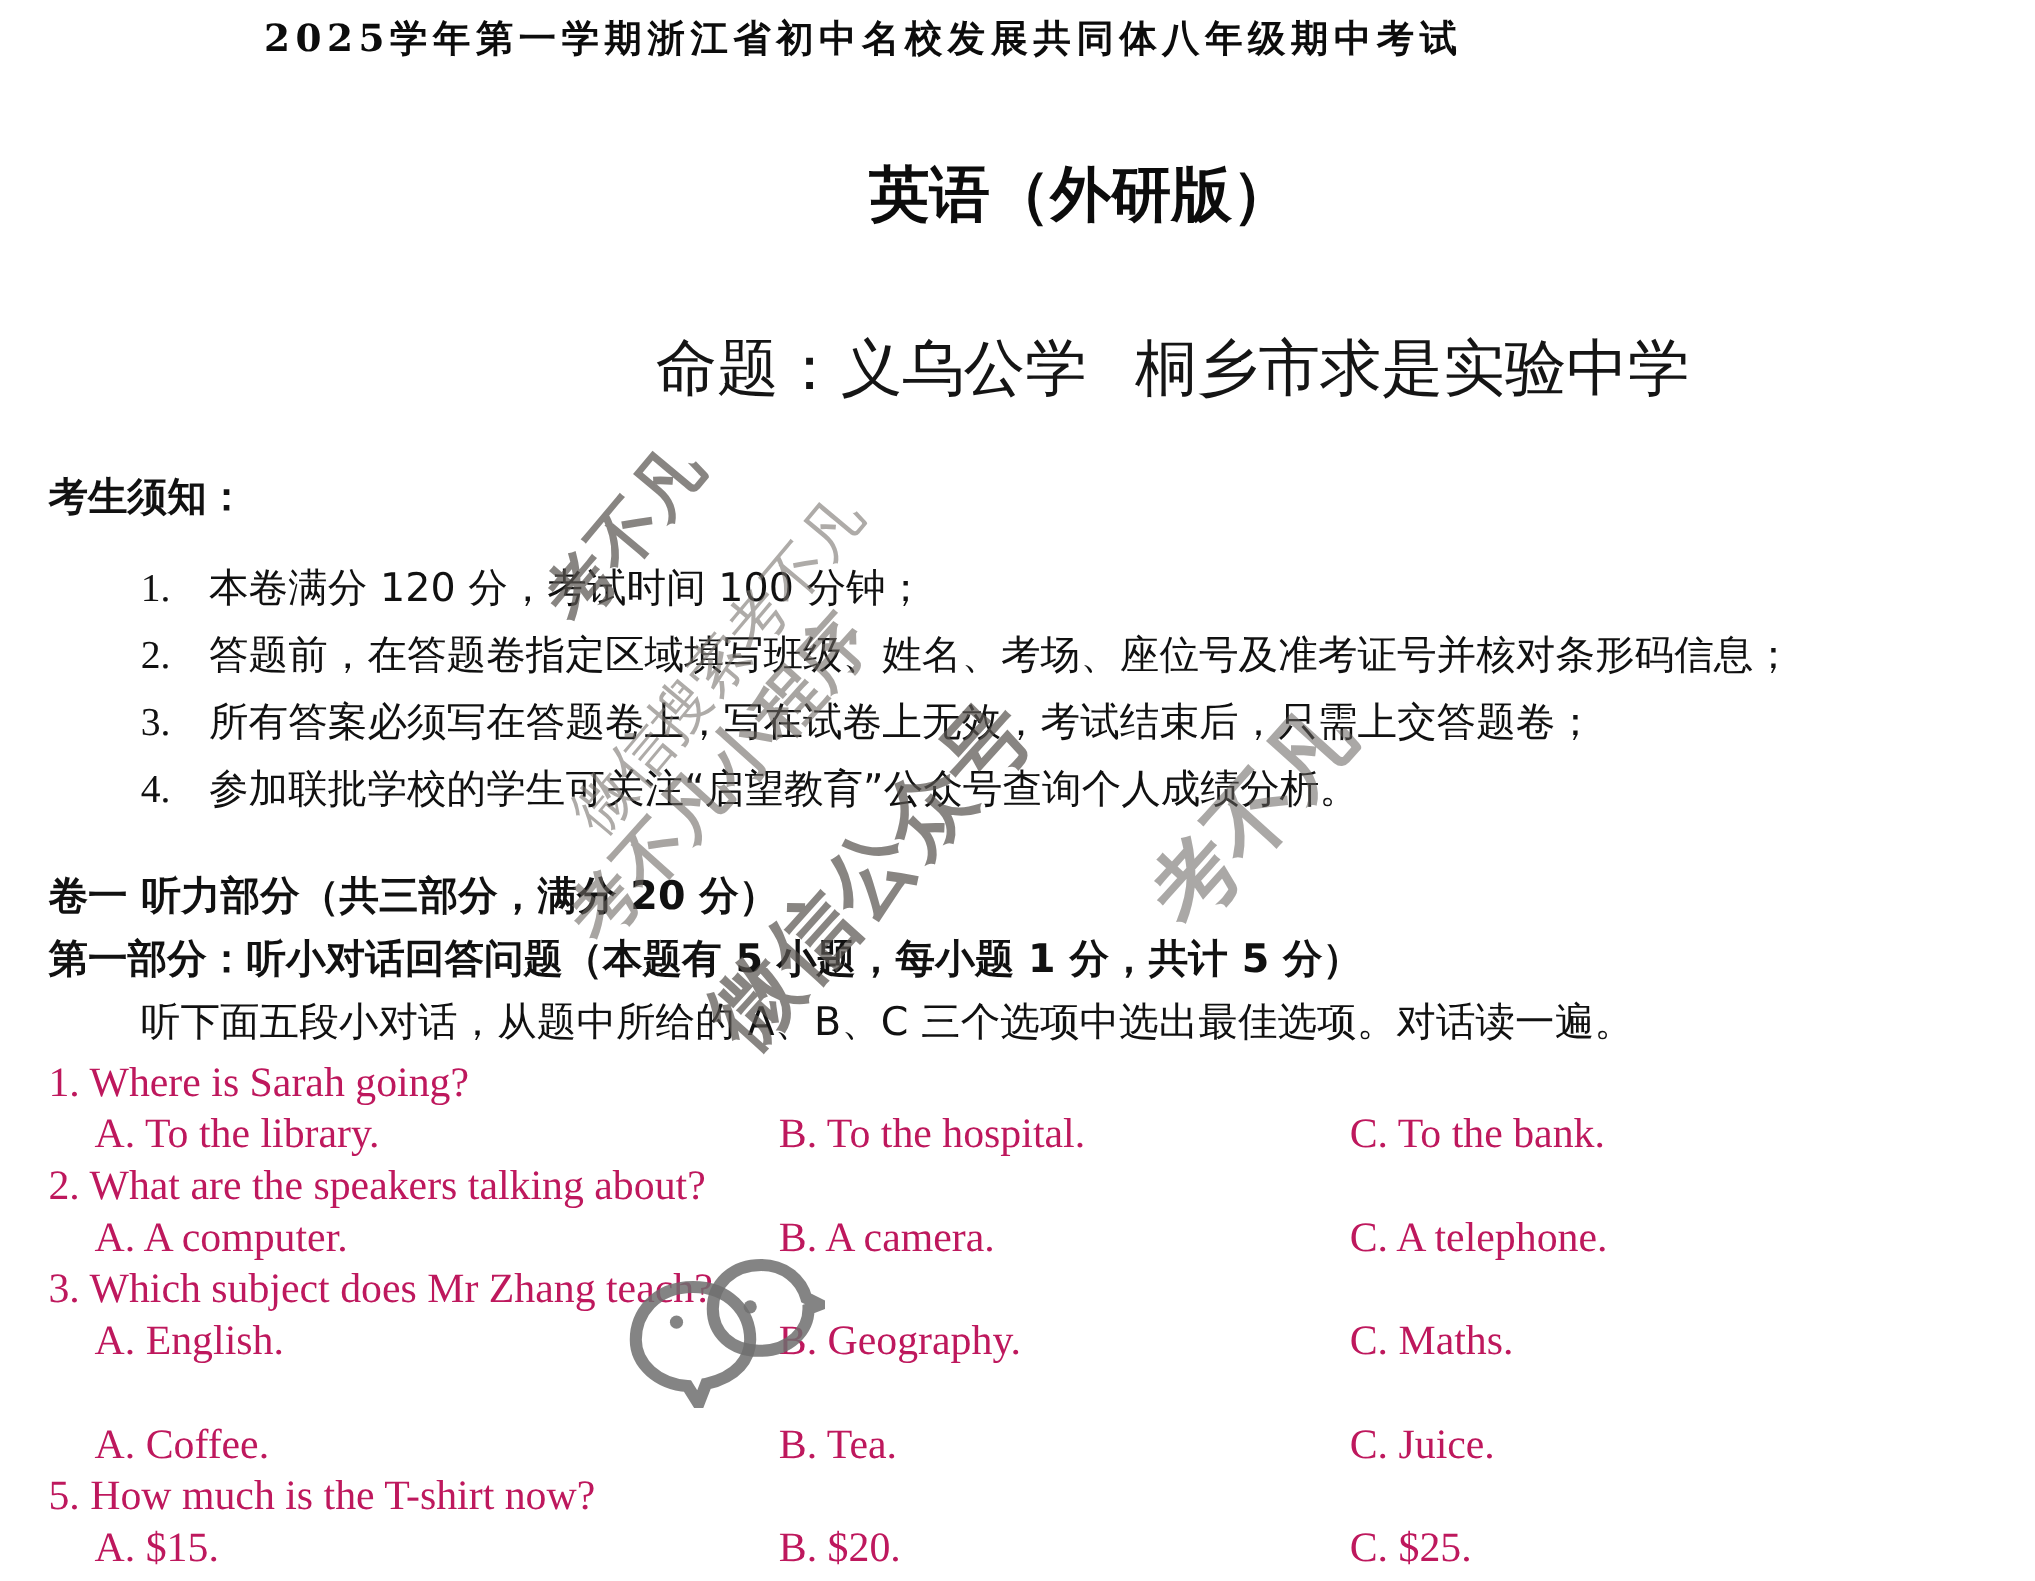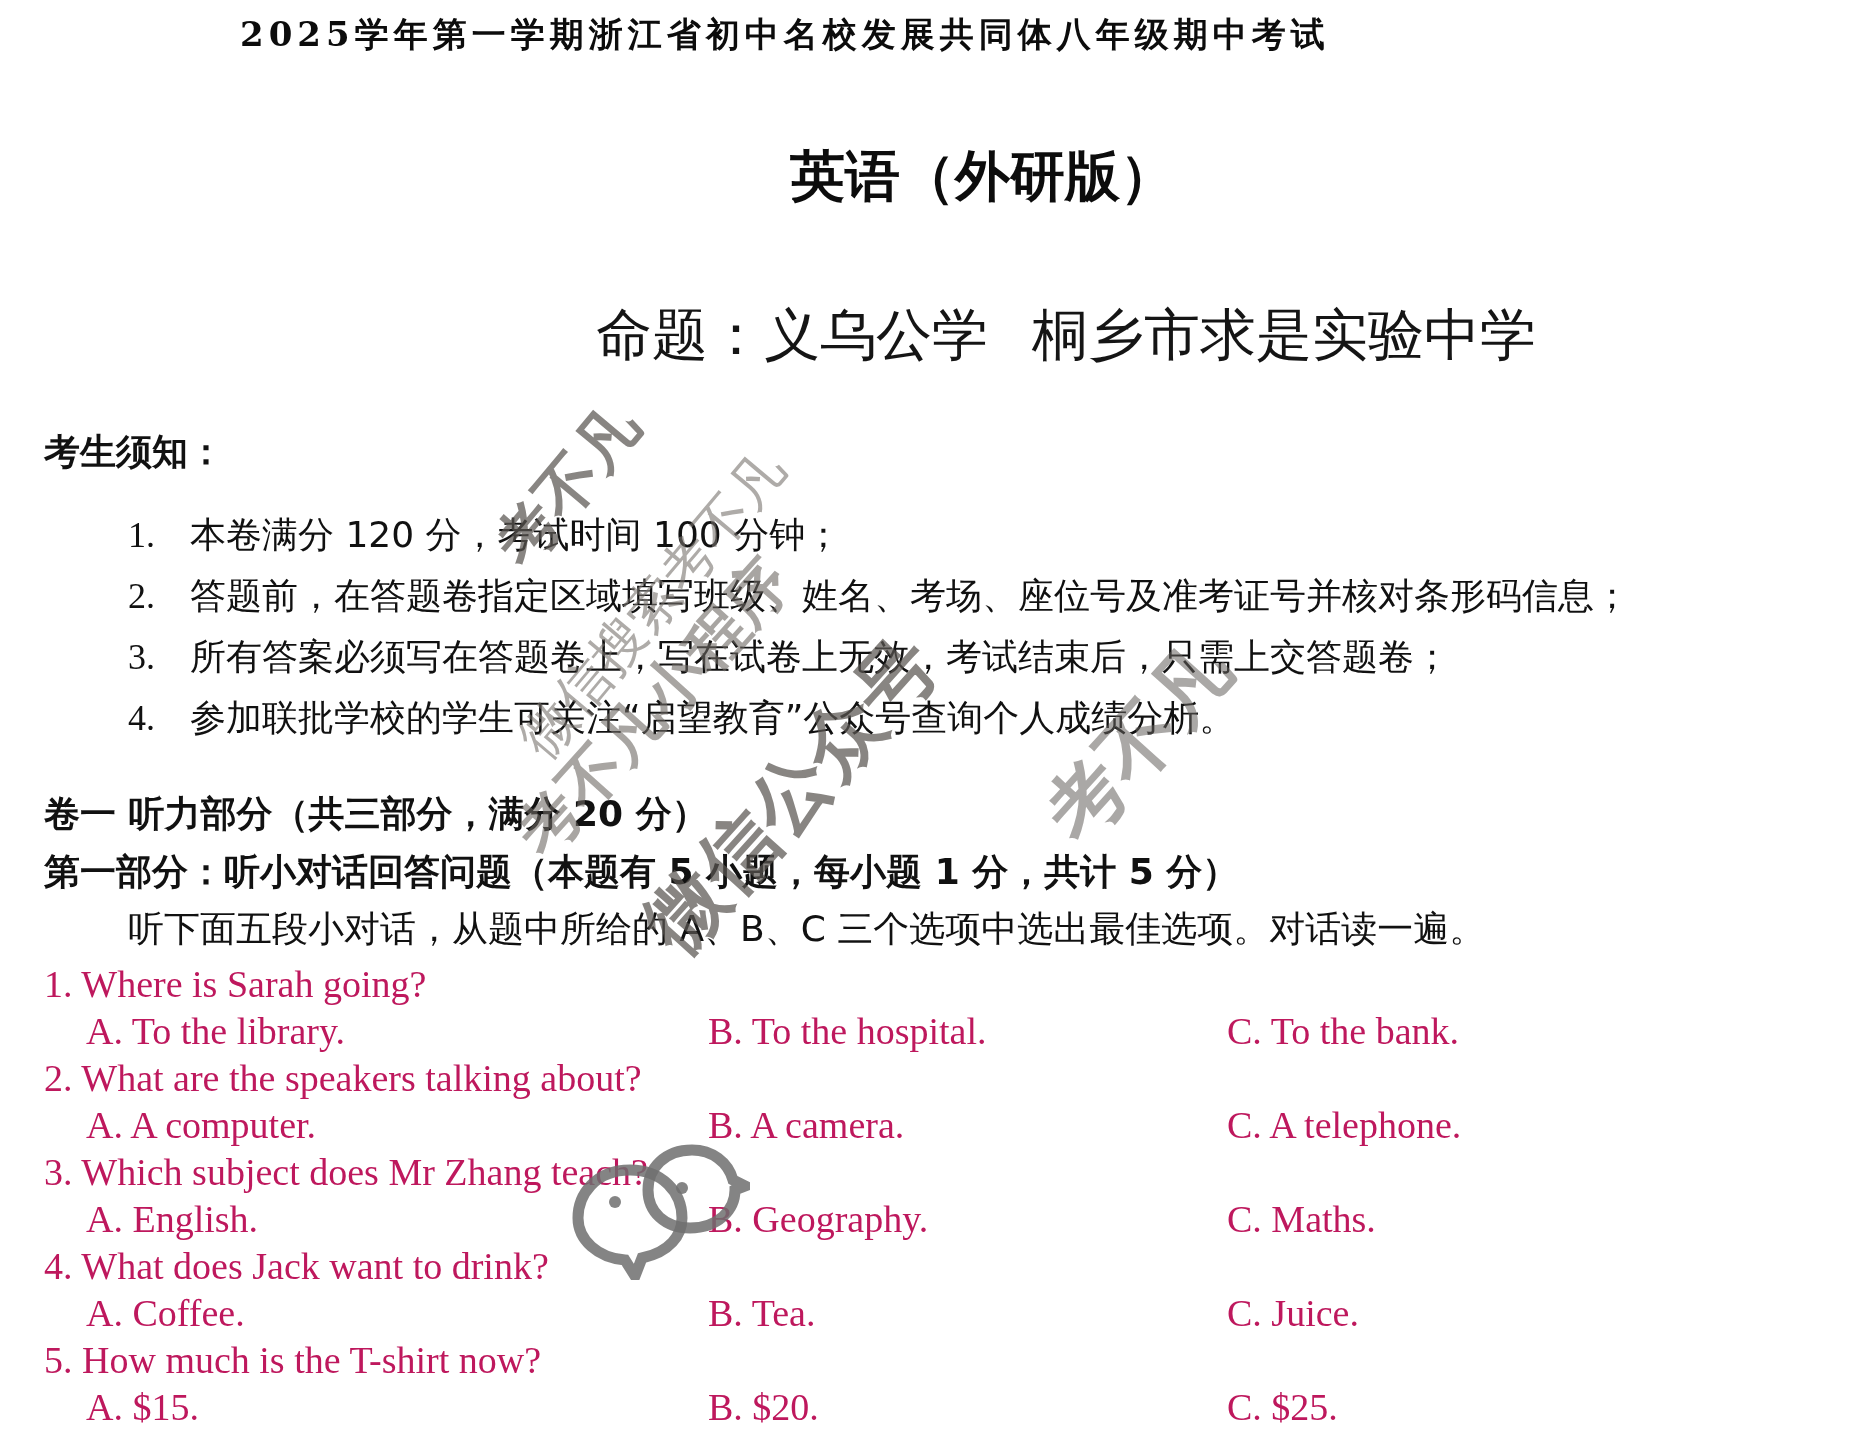--- a/index.html
+++ b/index.html
@@ -190,21 +190,20 @@
       <div class="q-opt b">B. A camera.</div>
       <div class="q-opt c">C. A telephone.</div>
     </div>
     <div class="q">
       <div class="q-stem">3. Which subject does Mr Zhang teach?</div>
       <div class="q-opt a">A. English.</div>
       <div class="q-opt b">B. Geography.</div>
       <div class="q-opt c">C. Maths.</div>
     </div>
     <div class="q">
-      <div class="q-stem">4. What does Jack want to drink?</div>
       <div class="q-opt a">A. Coffee.</div>
       <div class="q-opt b">B. Tea.</div>
       <div class="q-opt c">C. Juice.</div>
     </div>
     <div class="q">
       <div class="q-stem">5. How much is the T-shirt now?</div>
       <div class="q-opt a">A. $15.</div>
       <div class="q-opt b">B. $20.</div>
       <div class="q-opt c">C. $25.</div>
     </div>

